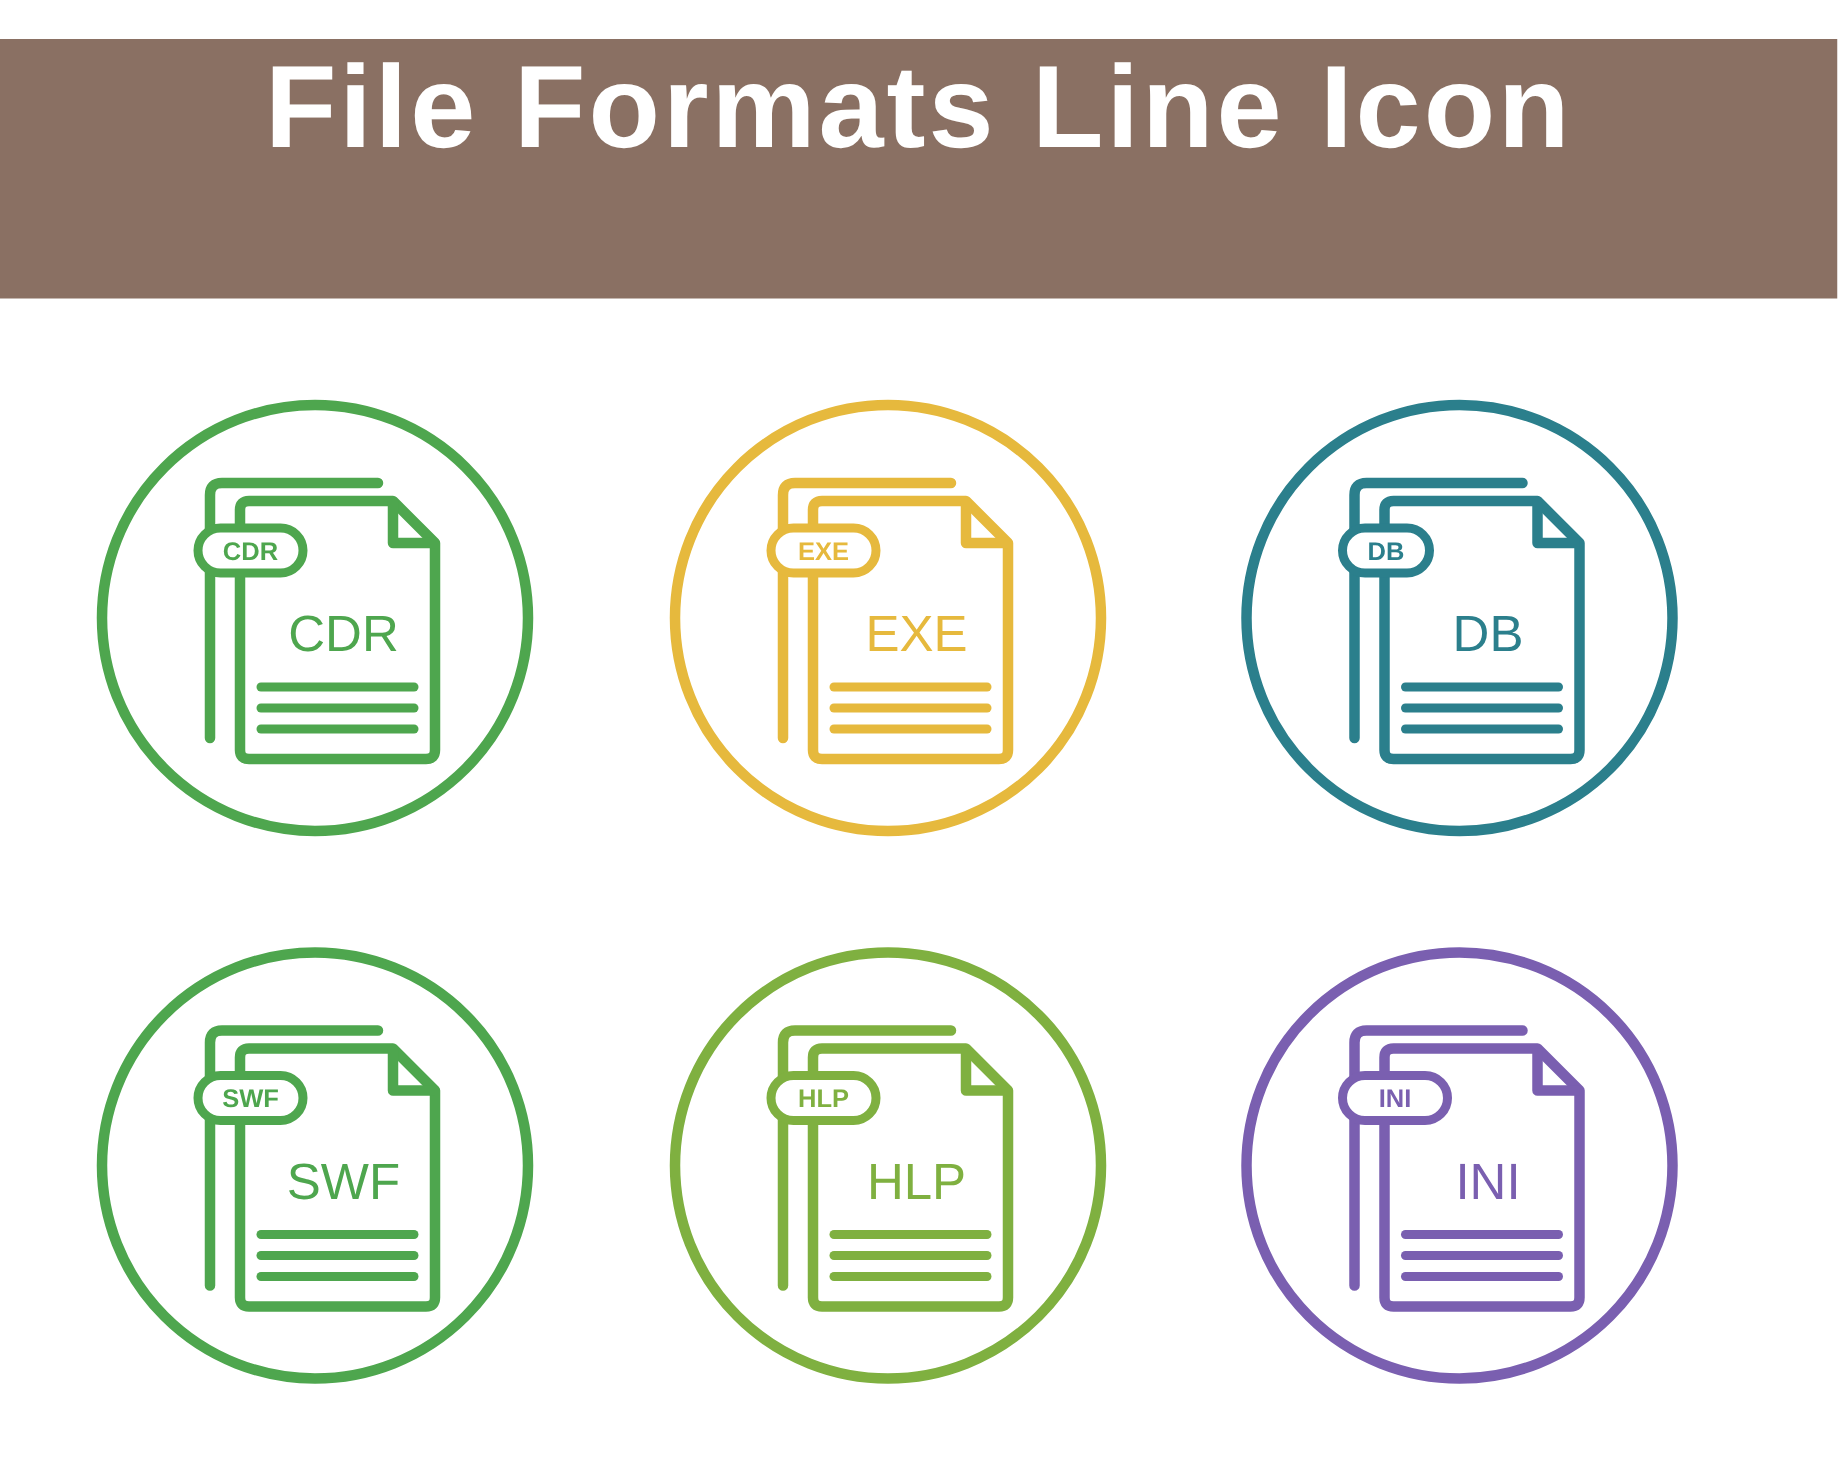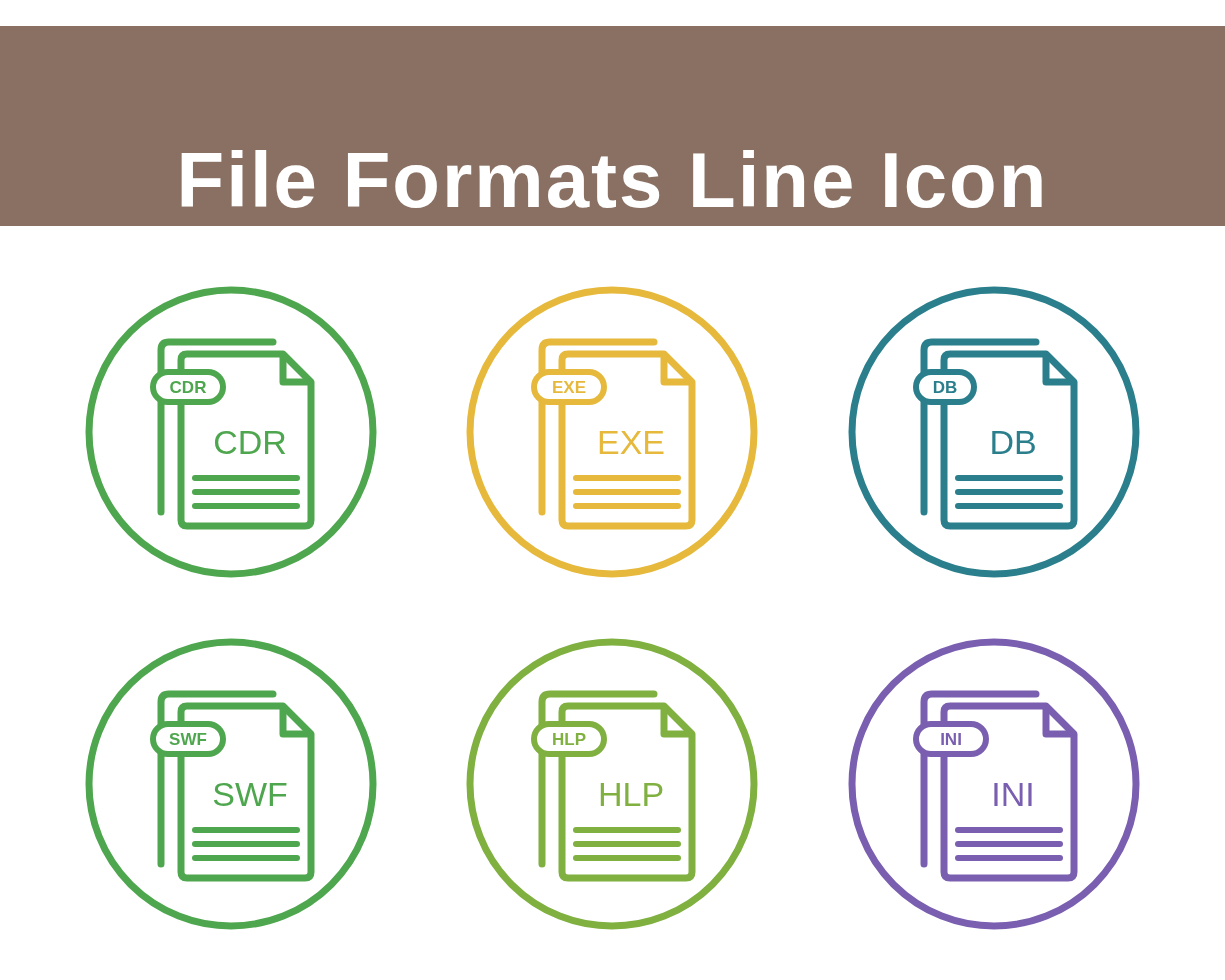--- a/index.html
+++ b/index.html
@@ -6,44 +6,43 @@
   body {
     width: 1225px;
     height: 980px;
     background: #ffffff;
     font-family: Arial, Helvetica, sans-serif;
     display: flex;
     flex-direction: column;
   }
   .header {
     background: #8a7063;
-    height: 200px;
+    height: 173px;
     margin-top: 26px;
     display: flex;
-    align-items: flex-end;
+    align-items: flex-start;
     justify-content: center;
   }
   .header-title {
     color: #ffffff;
     font-size: 78px;
     font-weight: 600;
     letter-spacing: 2px;
   }
   .icon-grid {
     flex: 1;
     display: grid;
     grid-template-columns: repeat(3, 1fr);
     grid-template-rows: repeat(2, 1fr);
     padding: 50px 60px 40px 60px;
     gap: 40px 40px;
   }
   .icon-cell {
     display: flex;
     align-items: center;
-    justify-content: center;
   }
   .icon-svg {
     width: 300px;
     height: 300px;
   }
 </style>
 </head>
 <body>
 
 <div class="header">

